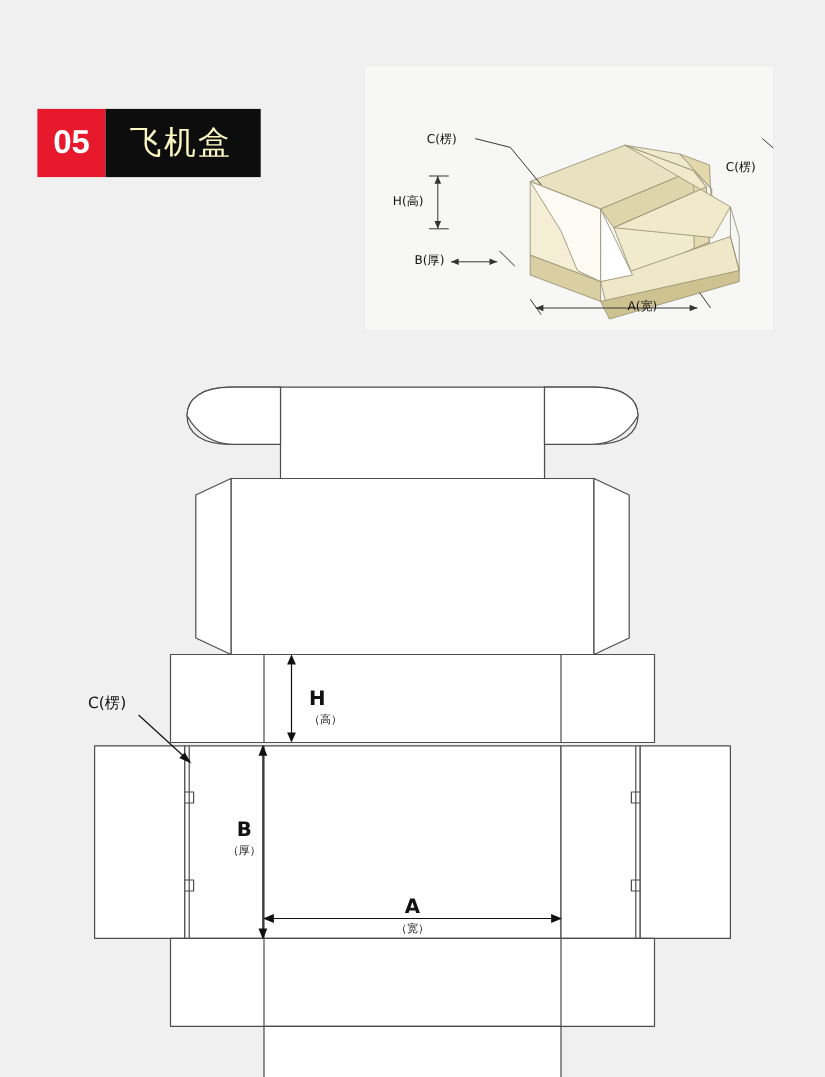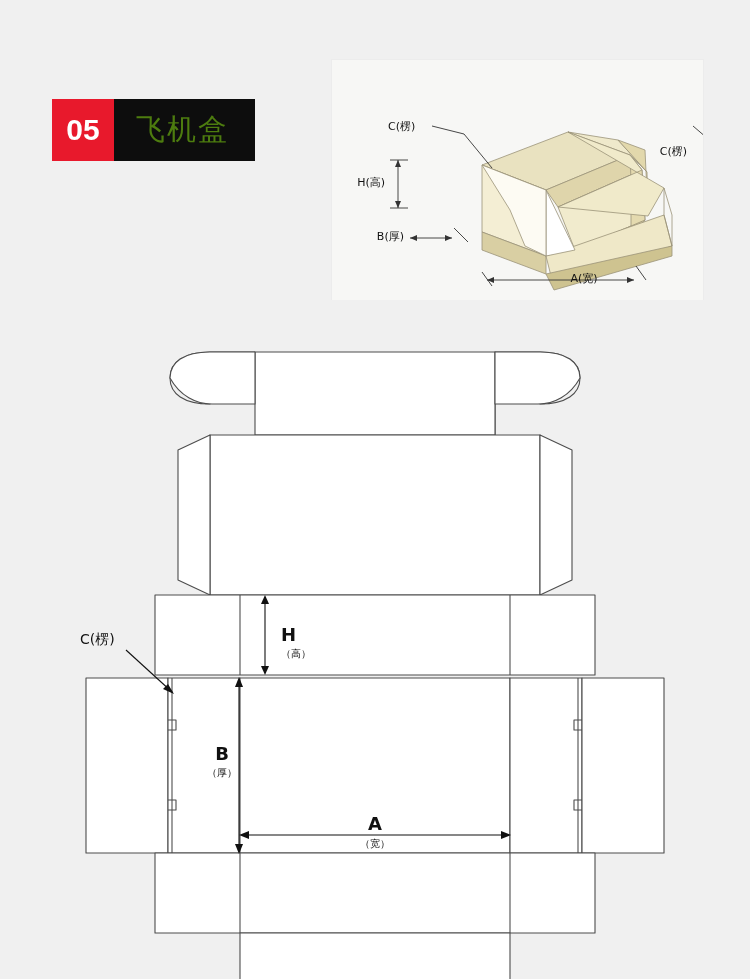--- a/index.html
+++ b/index.html
@@ -11,42 +11,42 @@
     height: 979px;
     background: #f0f0f0;
     font-family: "Liberation Sans", sans-serif;
     position: relative;
     overflow: hidden;
   }
 
   
   .header-badge {
     position: absolute;
-    left: 52px;
+    left: 34px;
     top: 99px;
     height: 62px;
     display: flex;
     align-items: stretch;
     box-shadow: 0 0 0 0 transparent;
   }
   .badge-num {
     background: #e8192c;
     color: #ffffff;
     width: 62px;
     display: flex;
     align-items: center;
     justify-content: center;
     font-size: 30px;
     font-weight: bold;
     letter-spacing: 0px;
     font-family: "Liberation Sans", sans-serif;
   }
   .badge-title {
     background: #0d0d0d;
-    color: #4d7c0f;
+    color: #fef9c3;
     display: flex;
     align-items: center;
     padding: 0 26px 0 22px;
     font-size: 29px;
     letter-spacing: 2px;
     font-family: "DejaVu Sans", sans-serif;
   }
 
   
   .photo-panel {

